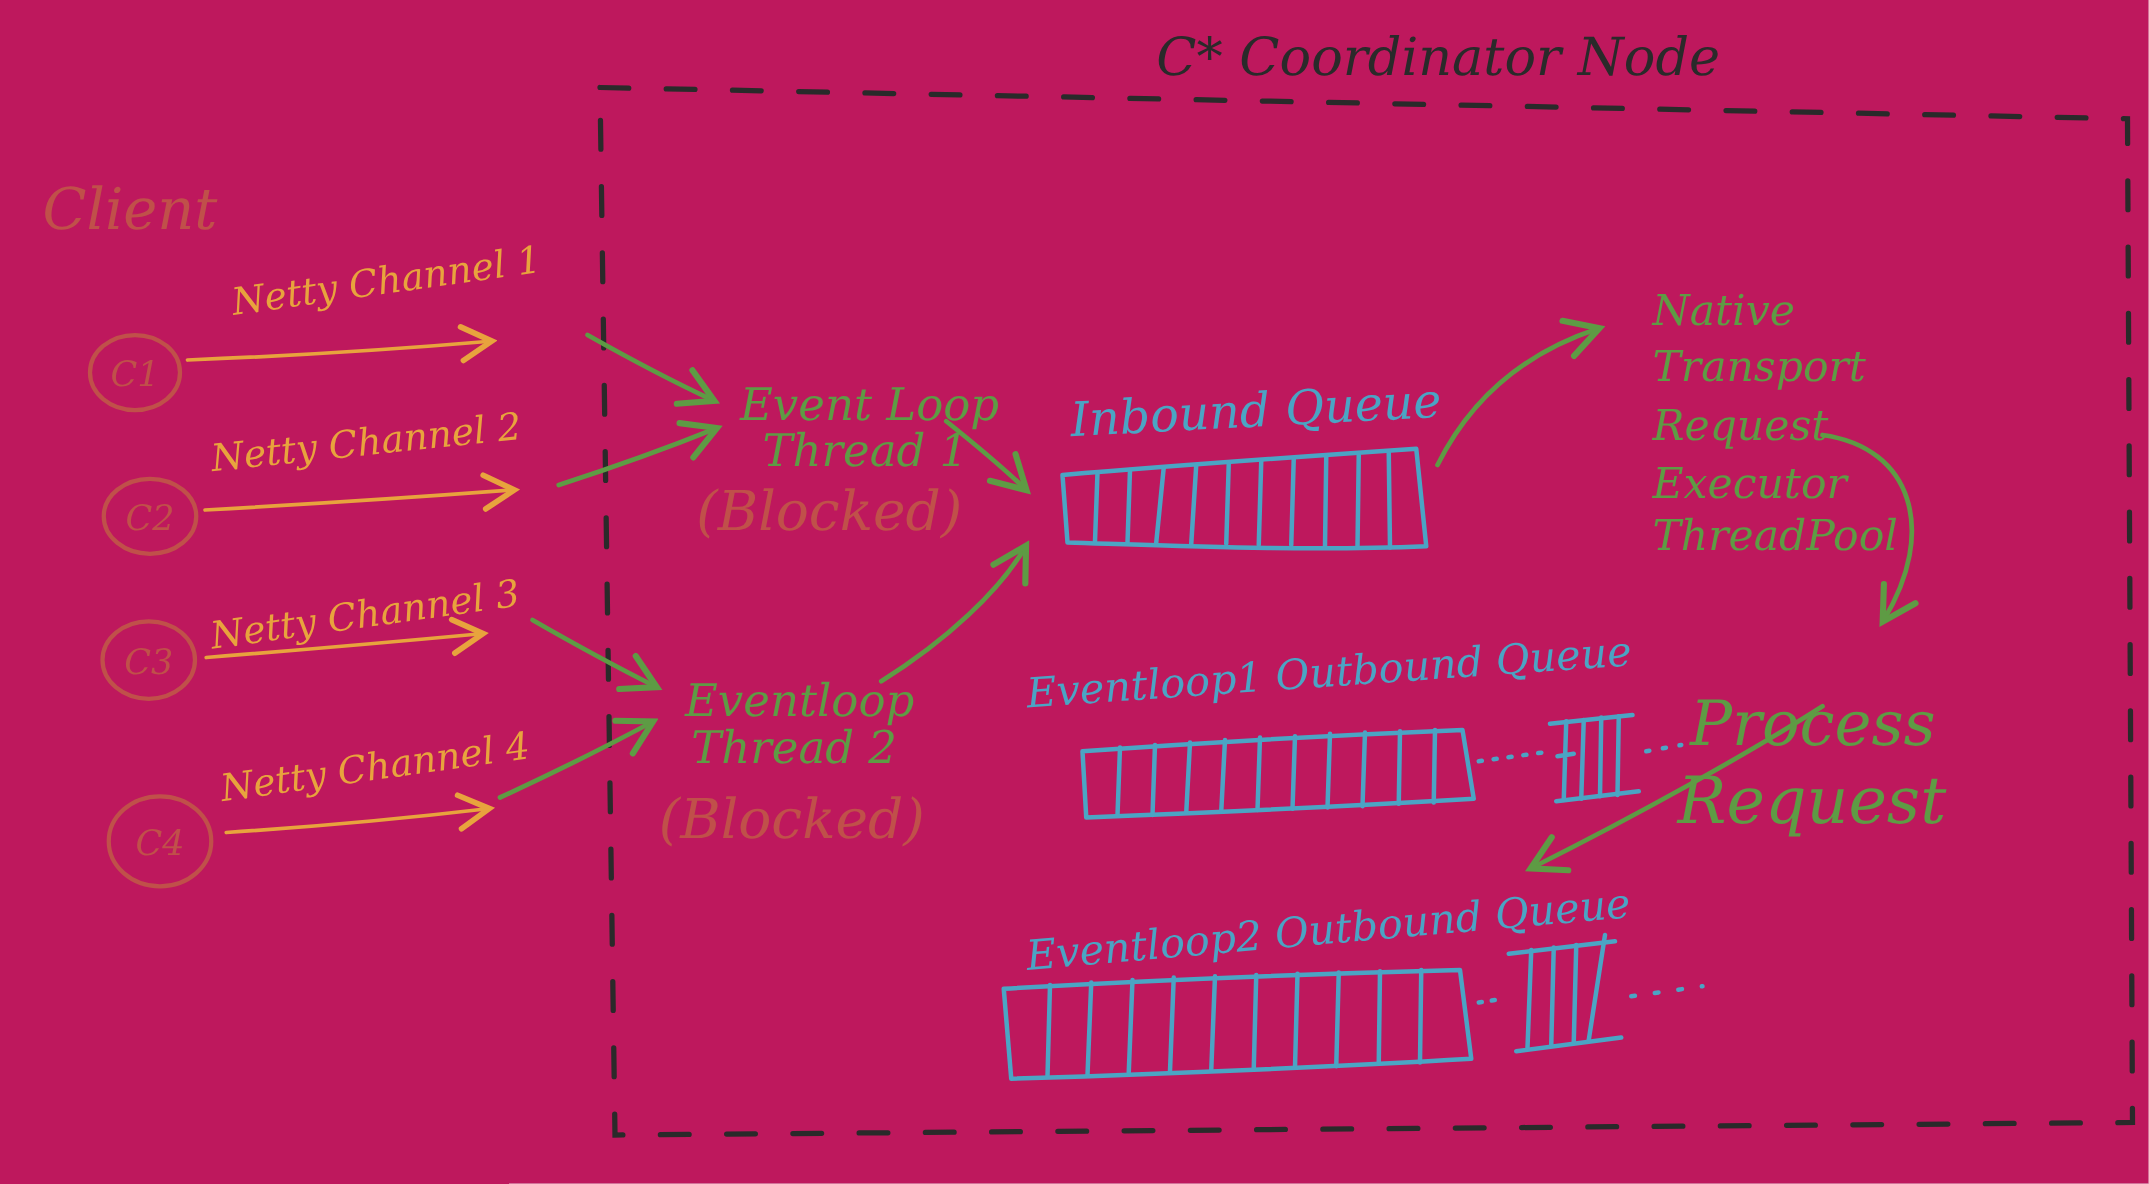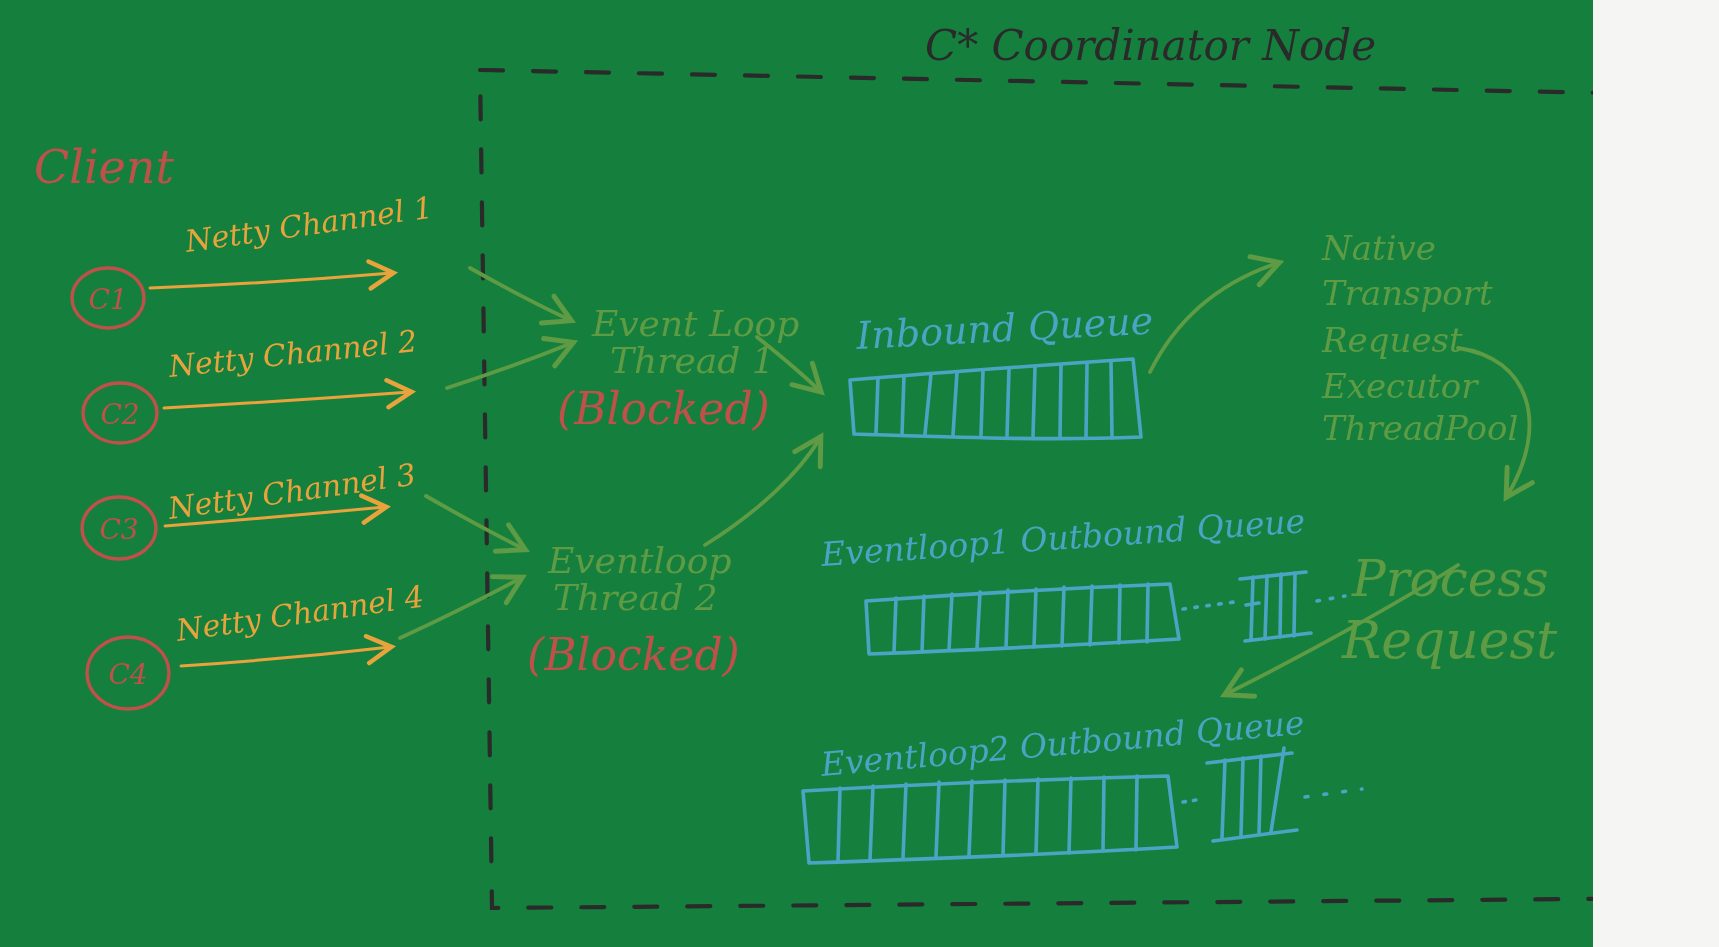--- a/index.html
+++ b/index.html
@@ -1,16 +1,16 @@
 <!DOCTYPE html>
 <html><head>
 <meta charset="utf-8">
 <style>
   html,body{margin:0;padding:0;background:#f5f5f3;}
-  .stage{width:1593px;height:947px;position:relative;background:#15803d;overflow:hidden;}
+  .stage{width:1719px;height:947px;position:relative;background:#be185d;overflow:hidden;}
   .tx{font-family:"DejaVu Serif", serif;font-style:italic;}
   .f-red{fill:#c0504a}.f-orange{fill:#e8a33d}.f-green{fill:#5e9b44}.f-blue{fill:#4ba4c4}.f-ink{fill:#2a2a2a}
   .s-red{stroke:#c0504a;fill:none;stroke-width:3.4;stroke-linecap:round}
   .s-orange{stroke:#e8a33d;fill:none;stroke-width:3;stroke-linecap:round}
   .s-green{stroke:#5e9b44;fill:none;stroke-width:3.8;stroke-linecap:round}
   .s-blue{stroke:#4ba4c4;fill:none;stroke-width:3.6;stroke-linecap:round;stroke-linejoin:round}
   .s-ink{stroke:#2a2a2a;fill:none;stroke-width:4.2;stroke-linecap:round}
 </style>
 </head>
 <body>

